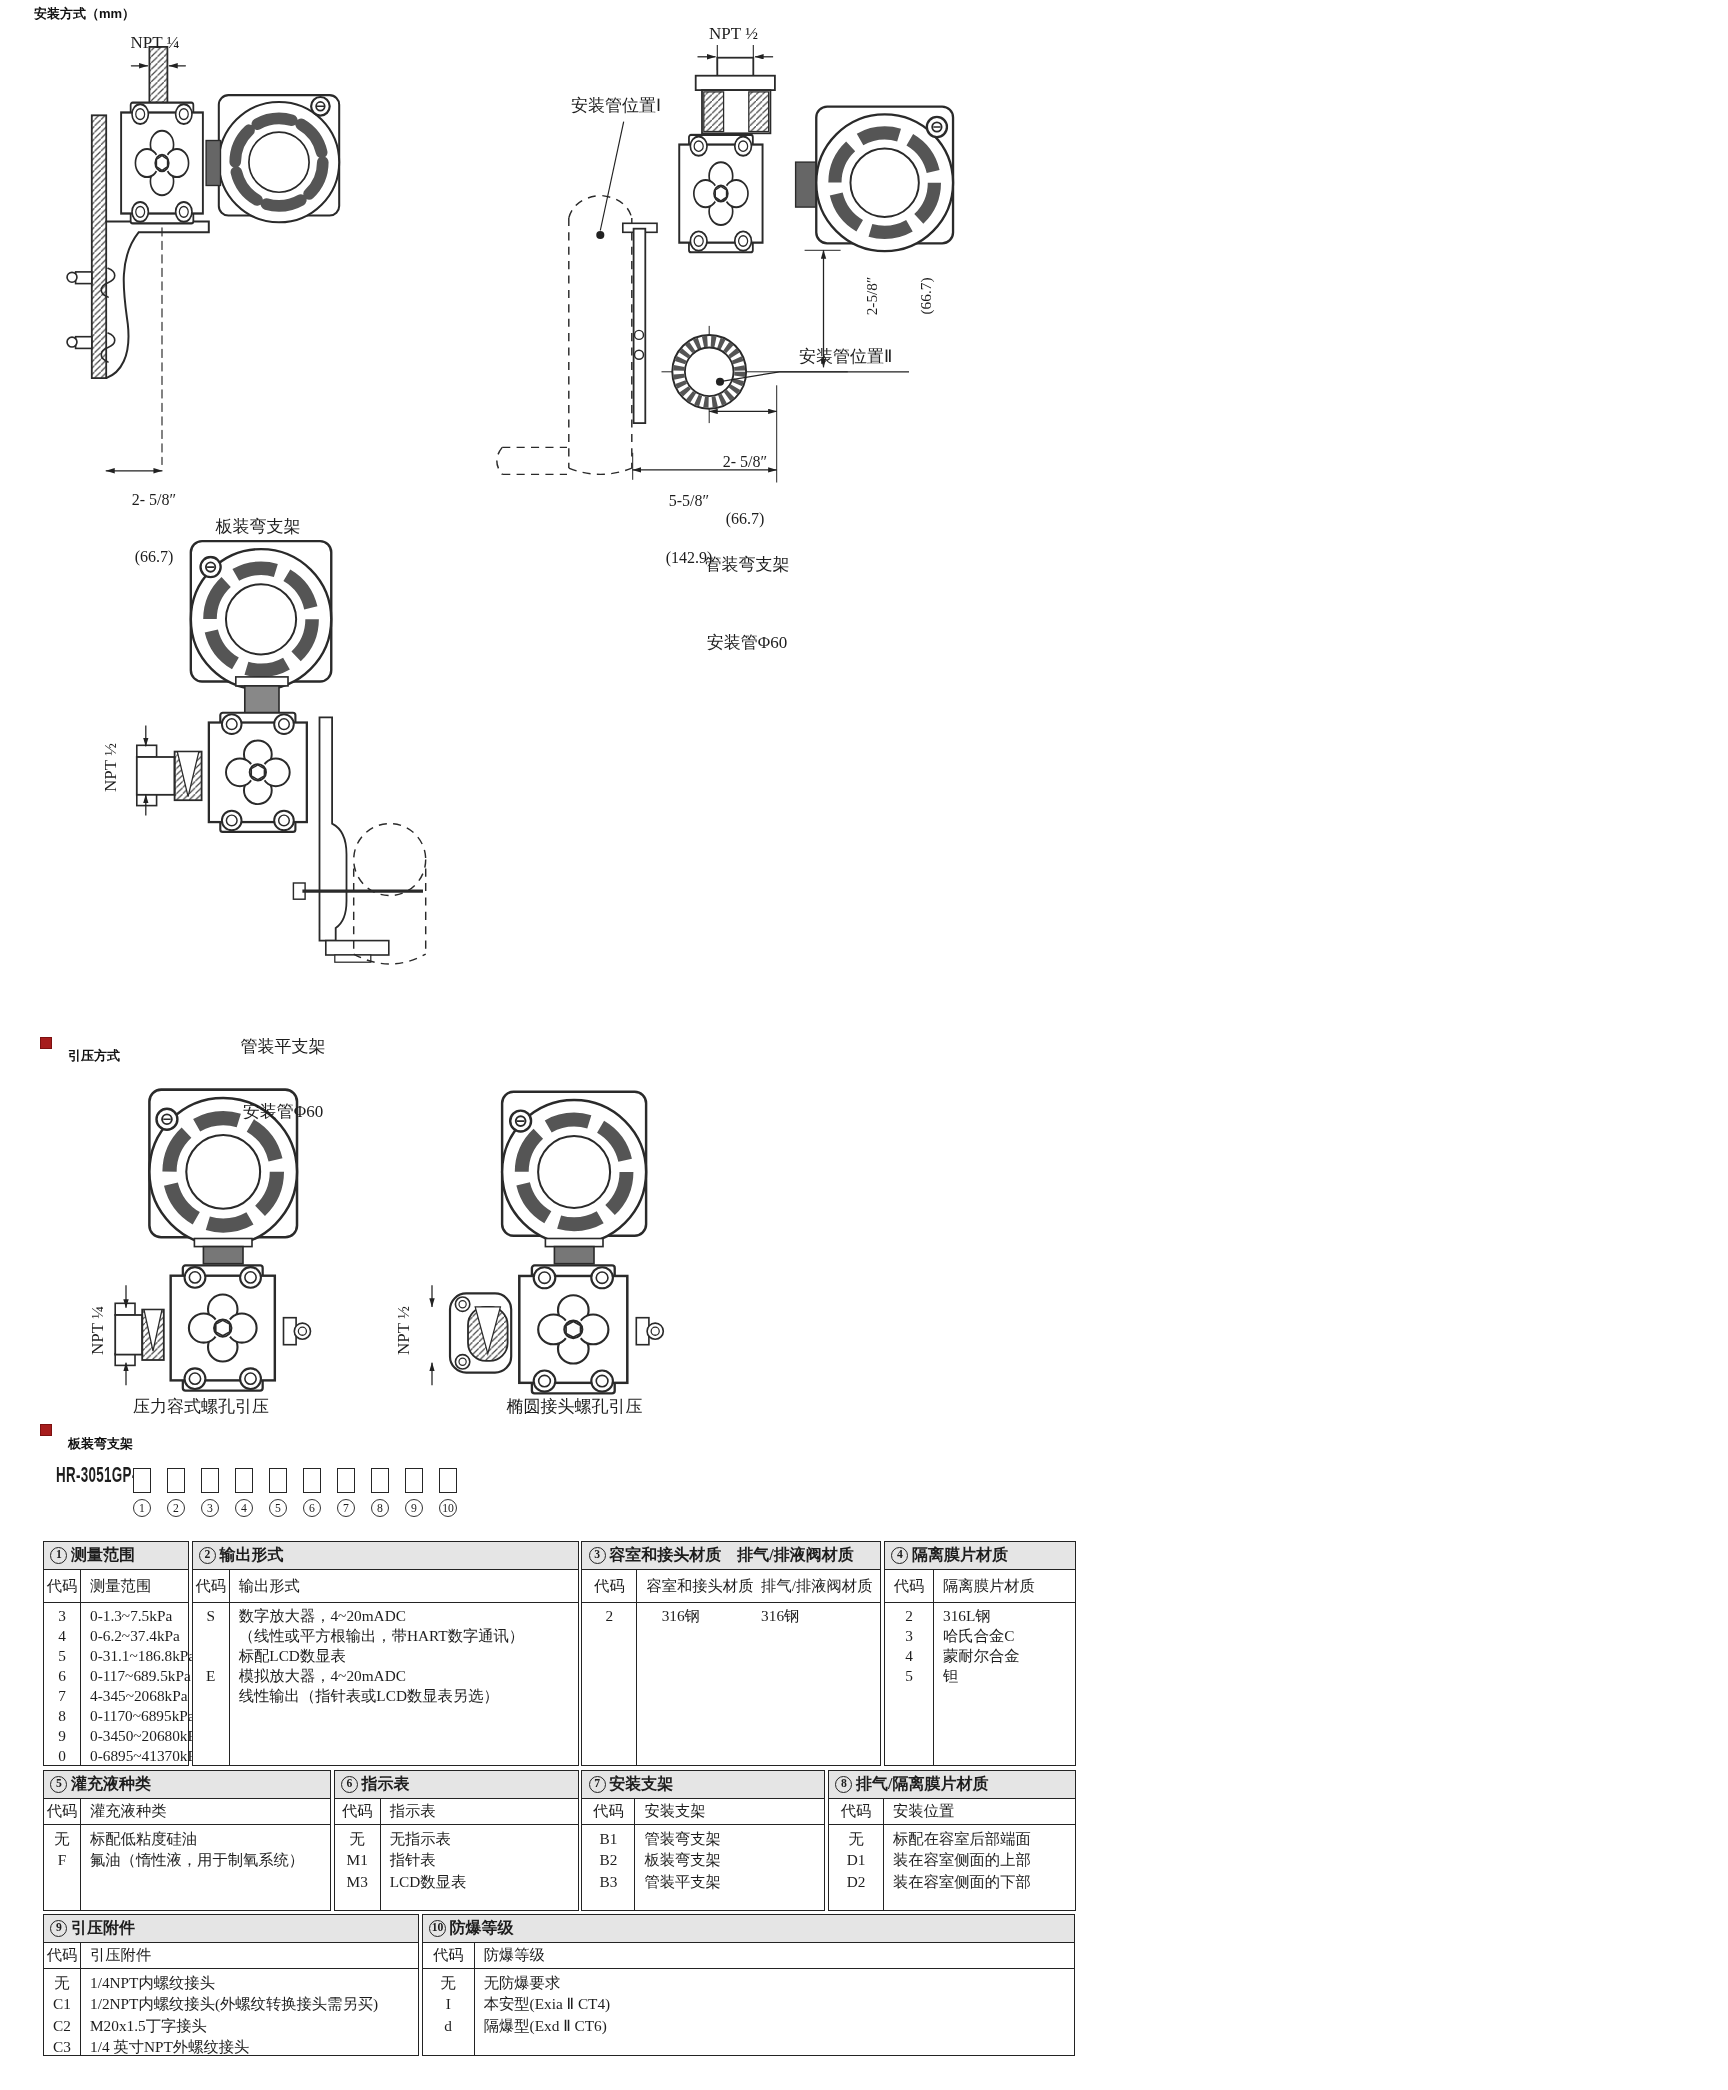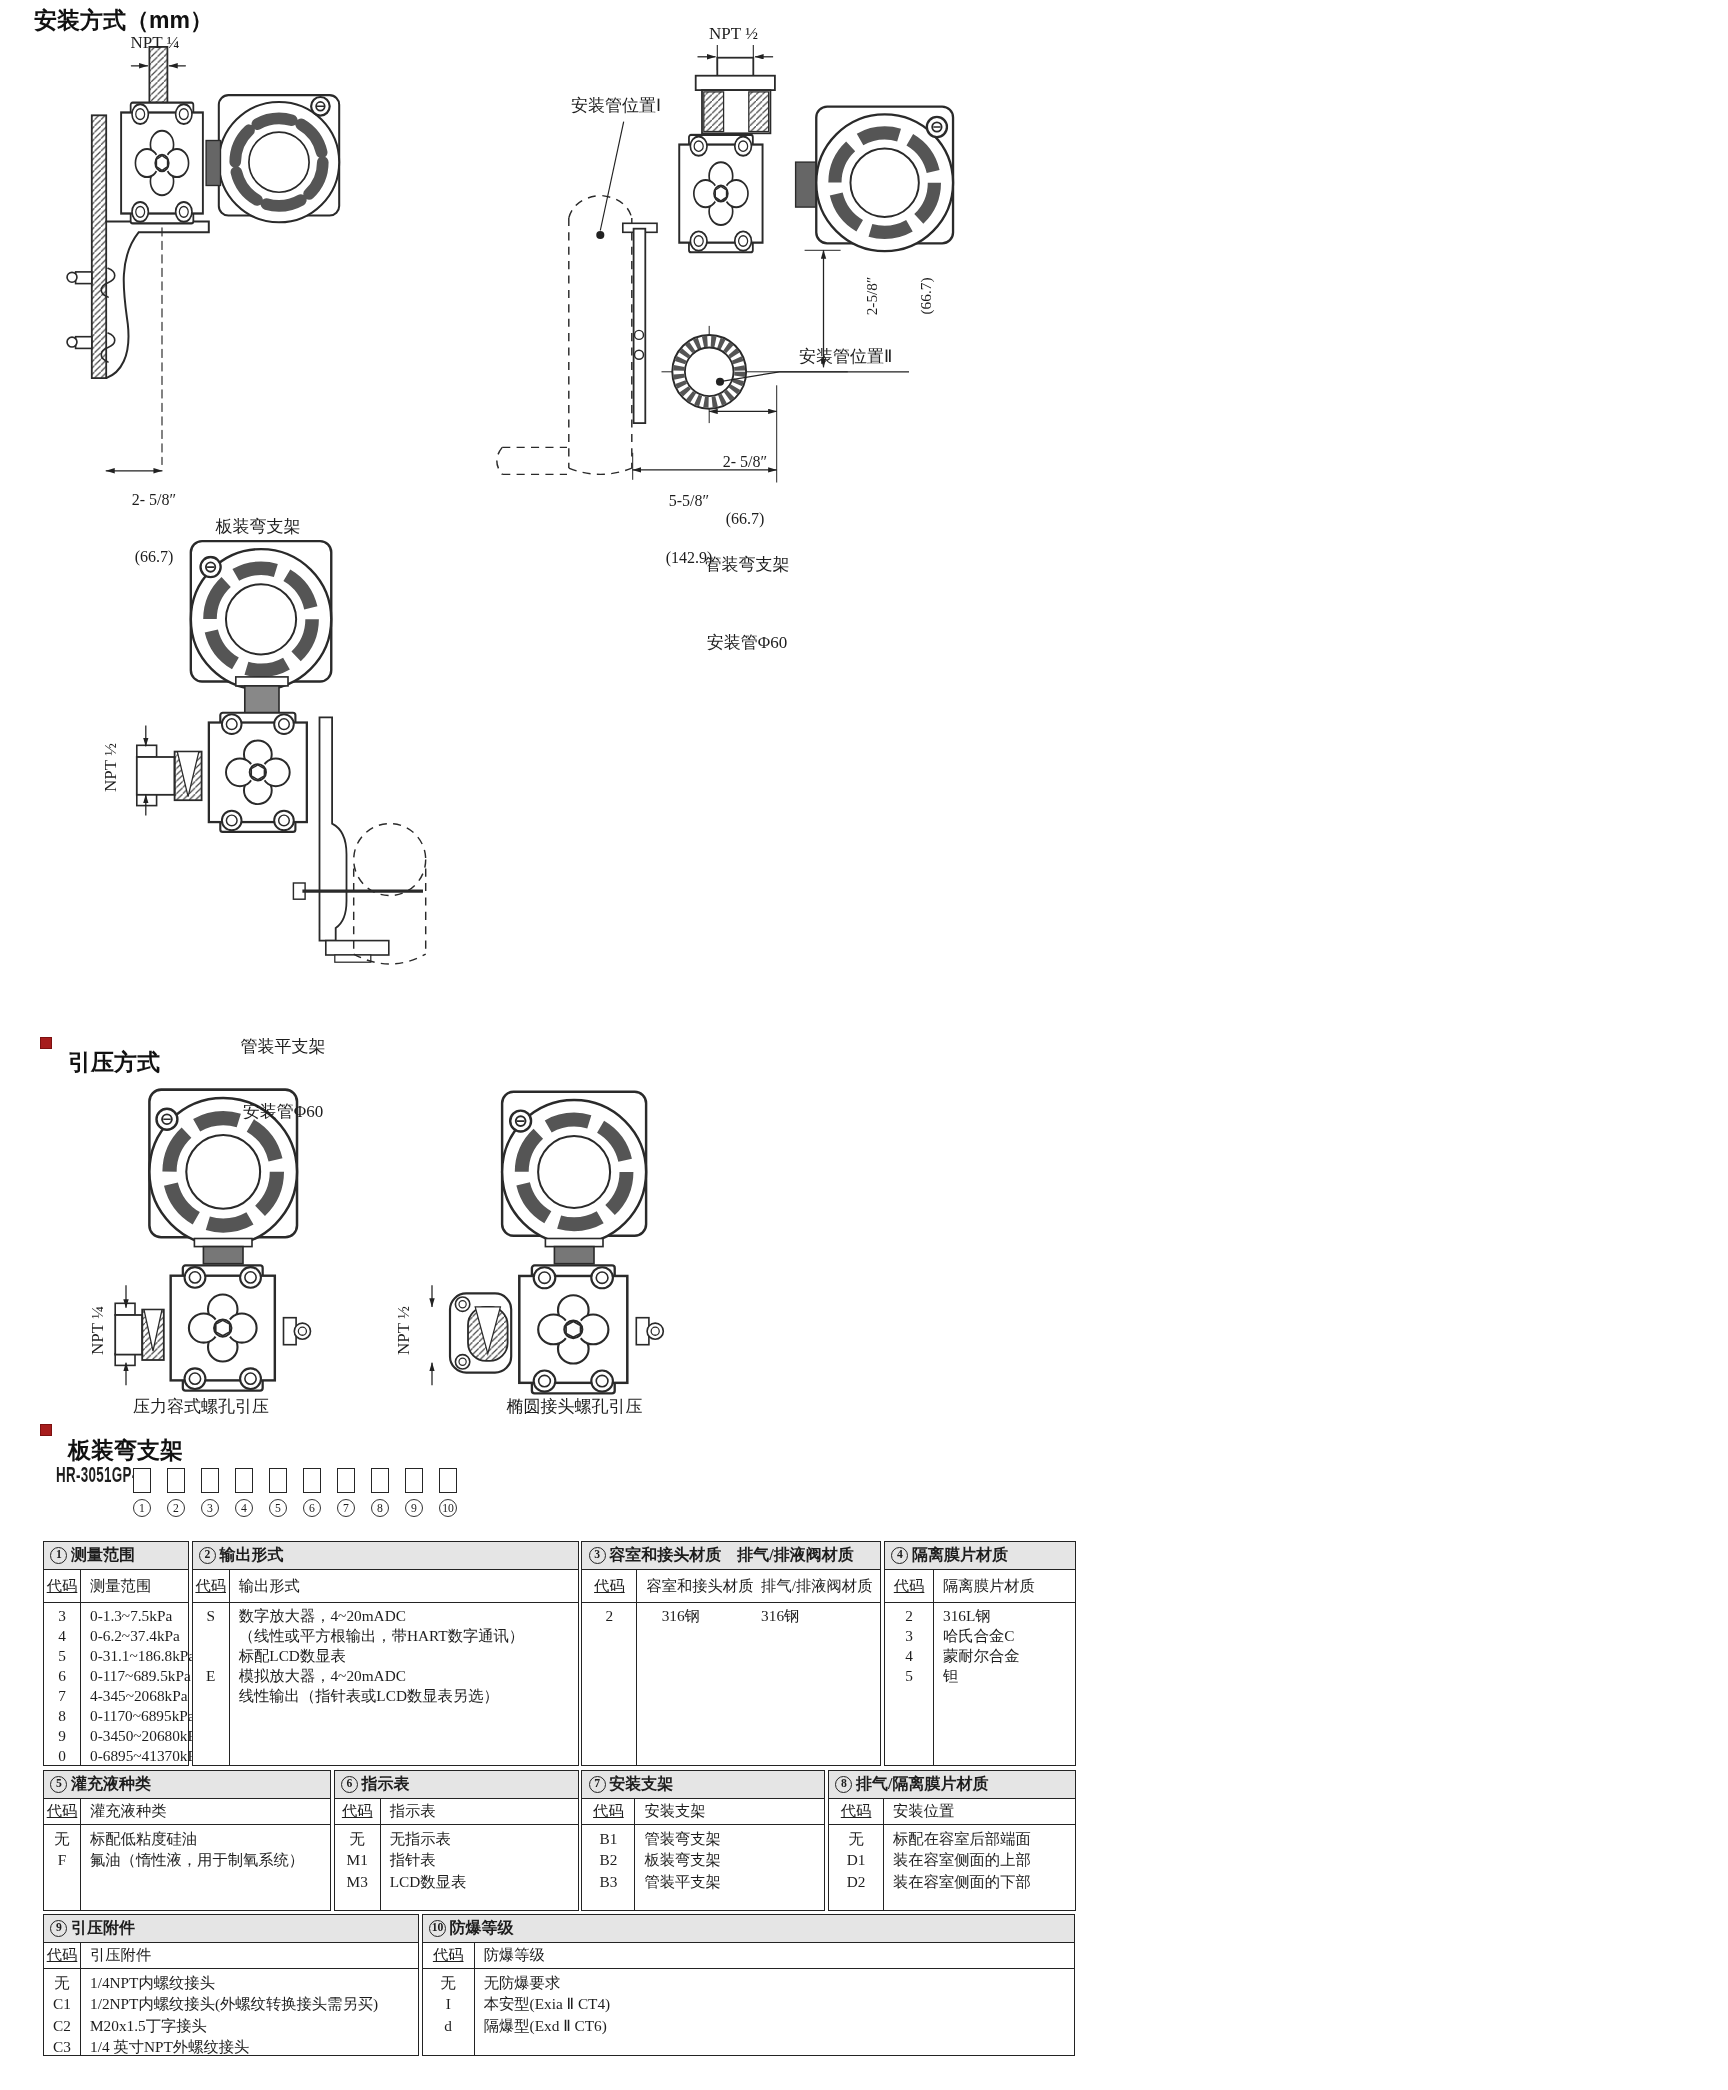--- a/index.html
+++ b/index.html
@@ -3,40 +3,40 @@
 <meta charset="utf-8">
 <style>
   html,body{margin:0;padding:0;background:#fff;}
   #page{position:relative;width:1728px;height:2090px;background:#ffffff;overflow:hidden;
         font-family:"Liberation Serif",serif;color:#1d1d1d;}
   svg{position:absolute;left:0;top:0;}
   .lbl{position:absolute;text-align:center;font-size:17px;line-height:20px;white-space:pre;}
   .lbl.left{text-align:left;}
   .rot{transform:rotate(-90deg);}
   .h1{position:absolute;font-family:"Liberation Sans",sans-serif;font-weight:bold;
-      font-size:23px;color:#111;}
+      font-size:13px;color:#111;}
   .marker{position:absolute;width:11.7px;height:11.7px;background:#a61c1c;border:0.9px solid #7c1010;box-sizing:border-box;}
   .dim2{position:absolute;font-size:16px;line-height:19px;text-align:center;white-space:pre;}
   .model{position:absolute;font-family:"Liberation Sans",sans-serif;font-weight:bold;
          font-size:21.6px;letter-spacing:0.5px;transform:scaleX(.62);transform-origin:0 50%;white-space:nowrap;}
   #model-boxes{position:absolute;left:133px;top:1468px;display:flex;}
   .mcol{width:34px;display:flex;flex-direction:column;align-items:flex-start;}
   .mbox{width:18px;height:25px;border:1.8px solid #262626;background:#fff;box-sizing:border-box;}
   .mnum{margin-top:6.3px;width:18px;height:18px;border:1.3px solid #333;border-radius:50%;
         font-size:11.7px;display:flex;align-items:center;justify-content:center;box-sizing:border-box;}
   
   .band{position:absolute;left:43px;display:flex;column-gap:2.7px;align-items:stretch;}
   .sec{border:1.8px solid #232323;background:#fff;display:flex;flex-direction:column;
        box-sizing:border-box;height:100%;}
   .sec-h{background:#e5e5e5;border-bottom:1.4px solid #232323;font-weight:bold;font-size:16px;
          display:flex;align-items:center;gap:3.6px;padding:0 6.3px;height:27px;flex:none;white-space:pre;}
   .cnum{width:17px;height:17px;border:1.2px solid #232323;border-radius:50%;font-size:11.7px;
         line-height:14.4px;text-align:center;flex:none;font-weight:bold;box-sizing:border-box;}
   .sec-sub{display:flex;border-bottom:1.3px solid #232323;flex:none;align-items:stretch;font-size:15.3px;}
-  .sub-code{border-right:1.2px solid #232323;display:flex;align-items:center;justify-content:center;flex:none;text-decoration:underline;}
+  .sub-code{border-right:1.2px solid #232323;display:flex;align-items:center;justify-content:center;flex:none;}
   .sub-val{padding-left:9px;white-space:pre;display:flex;align-items:center;}
   .sec-body{display:flex;flex:1;min-height:0;}
   .col-code{border-right:1.2px solid #232323;text-align:center;flex:none;}
   .col-val{flex:1;padding-left:9px;}
   .ln{height:21.6px;line-height:21.6px;font-size:15.3px;white-space:pre;}
   .band[data-band="0"] .ln{height:20px;line-height:20px;}
   .col-code .ln:first-child,.col-val .ln:first-child{margin-top:2.7px;}
 </style>
 </head>
 <body>

